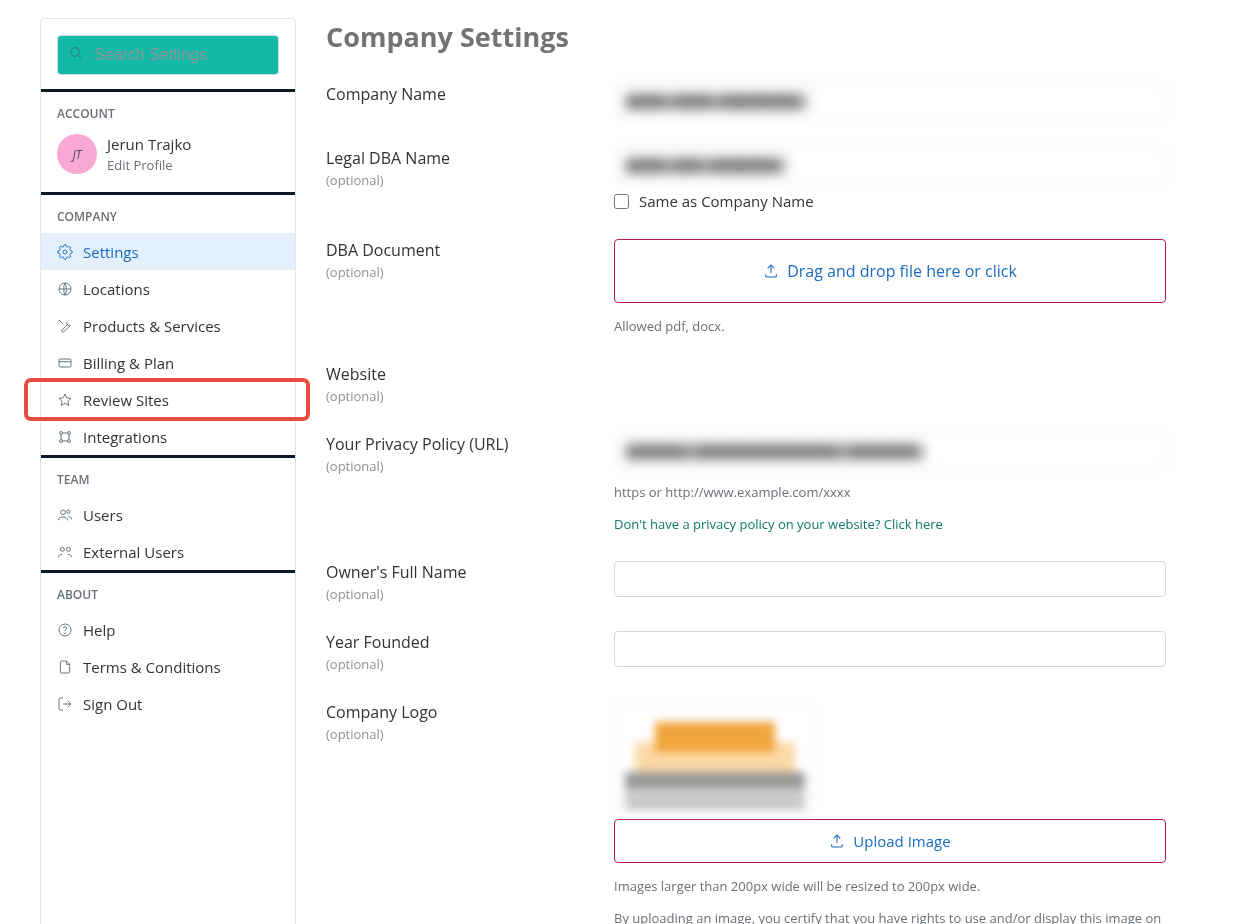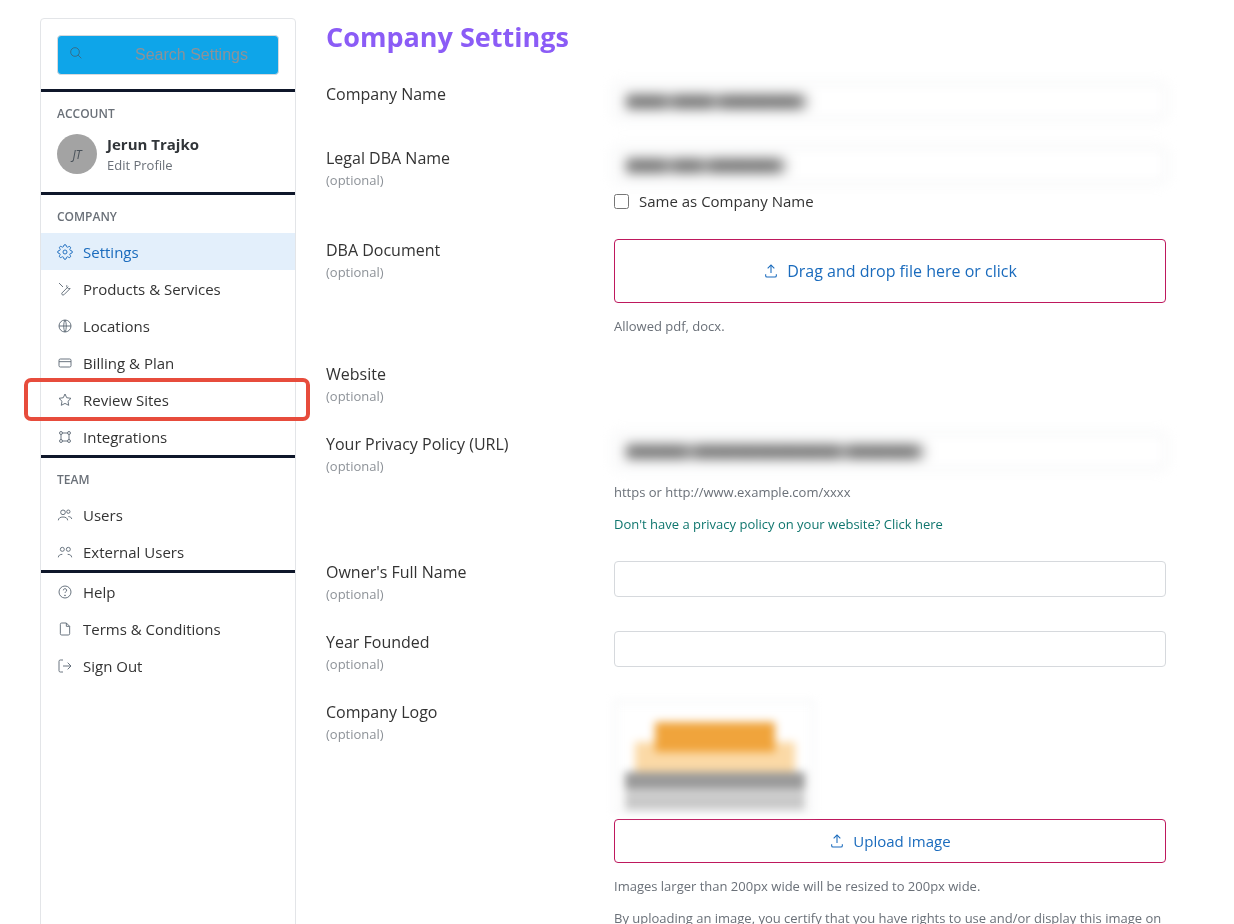--- a/index.html
+++ b/index.html
@@ -16,48 +16,47 @@
     border: 1px solid #e3e5e8;
     border-radius: 4px;
     background: #fff;
     flex-shrink: 0;
   }
   .search-wrap { padding: 16px 16px 14px; }
   .search {
     display: flex; align-items: center;
     height: 40px; padding: 0 10px;
     border: 1px solid #d6d9dd; border-radius: 4px;
-    background: #0ea5e9;
-    gap: 41px;
+    background: #14b8a6;
   }
   .search svg { width: 16px; height: 16px; stroke: #4a525a; fill: none; }
   .search input {
     border: 0; outline: 0; font-size: 16px; color: #333;
     margin-left: 10px; width: 100%;
     background: transparent;
   }
   .search input::placeholder { color: #8d9298; }
   .sb-section { border-top: 3px solid #0f172a; }
   .sb-header {
     font-size: 12px; font-weight: 600; color: #6a7078;
     padding: 13px 16px 8px;
   }
   .sb-profile {
     display: flex; align-items: center;
     padding: 4px 16px 18px;
   }
   .avatar {
     width: 40px; height: 40px; border-radius: 50%;
-    background: #a3a3a3; color: #4a525a;
+    background: #f9a8d4; color: #4a525a;
     display: flex; align-items: center; justify-content: center;
     font-size: 12px; font-weight: 500;
     margin-right: 10px;
     font-style: italic;
   }
-  .profile-name { font-size: 15px; font-weight: 700; color: #313539; }
+  .profile-name { font-size: 15px; font-weight: 400; color: #313539; }
   .profile-sub  { font-size: 13px; color: #6a7078; margin-top: 2px; }
   .sb-item {
     display: flex; align-items: center;
     height: 37px; padding: 0 16px;
     font-size: 15px; color: #333;
     cursor: pointer; position: relative;
   }
   .sb-item .ic { width: 16px; height: 16px; margin-right: 10px; flex-shrink:0; }
   .sb-item .ic svg { width: 16px; height: 16px; stroke: #5f6a76; fill: none; stroke-width: 1.4; }
   .sb-item.active { background: #e3effb; }
@@ -68,21 +67,21 @@
     outline-offset: -1px;
     border-radius: 4px;
     z-index: 2;
     margin: 0 -12px 0 -14px;
     padding-left: 30px;
   }
   .sb-section.last { padding-bottom: 6px; }
   
   .main { padding: 0 0 0 30px; width: 870px; }
   h1.page-title {
-    font-size: 27px; font-weight: 700; color: #8b5cf6;
+    font-size: 27px; font-weight: 700; color: #737373;
     margin-bottom: 28px;
   }
   .field-row { display: flex; margin-bottom: 28px; }
   .field-lbl { width: 288px; flex-shrink: 0; }
   .field-lbl .lbl-main { font-size: 16px; color: #333; }
   .field-lbl .lbl-sub  { font-size: 13px; color: #8d9298; margin-top: 2px; }
   .field-ctl { flex: 1; }
   .txt-input {
     width: 100%; height: 36px;
     border: 1px solid #d6d9dd; border-radius: 4px;
@@ -155,37 +154,37 @@
               <circle cx="12" cy="12" r="3"></circle>
               <path d="M19.4 15a1.7 1.7 0 0 0 .34 1.87l.06.06a2 2 0 1 1-2.83 2.83l-.06-.06a1.7 1.7 0 0 0-1.87-.34 1.7 1.7 0 0 0-1 1.56V21a2 2 0 1 1-4 0v-.09a1.7 1.7 0 0 0-1.11-1.56 1.7 1.7 0 0 0-1.87.34l-.06.06a2 2 0 1 1-2.83-2.83l.06-.06a1.7 1.7 0 0 0 .34-1.87 1.7 1.7 0 0 0-1.56-1H3a2 2 0 1 1 0-4h.09a1.7 1.7 0 0 0 1.56-1.11 1.7 1.7 0 0 0-.34-1.87l-.06-.06a2 2 0 1 1 2.83-2.83l.06.06a1.7 1.7 0 0 0 1.87.34H9a1.7 1.7 0 0 0 1-1.56V3a2 2 0 1 1 4 0v.09a1.7 1.7 0 0 0 1 1.56 1.7 1.7 0 0 0 1.87-.34l.06-.06a2 2 0 1 1 2.83 2.83l-.06.06a1.7 1.7 0 0 0-.34 1.87V9a1.7 1.7 0 0 0 1.56 1H21a2 2 0 1 1 0 4h-.09a1.7 1.7 0 0 0-1.56 1z"></path>
             </svg>
         </span>
         <span class="lbl">Settings</span>
       </div>
 
       <div class="sb-item">
         <span class="ic">
           <svg viewBox="0 0 24 24">
-              <path d="M14.7 6.3a4 4 0 0 0 5 5l-9.4 9.4a2 2 0 0 1-2.8-2.8L16.9 8.5"></path>
-              <path d="M3 3l6 6"></path>
-            </svg>
-        </span>
-        <span class="lbl">Products &amp; Services</span>
-      </div>
-
-      <div class="sb-item">
-        <span class="ic">
-          <svg viewBox="0 0 24 24">
               <circle cx="12" cy="12" r="9"></circle>
               <path d="M3 12h18"></path>
               <path d="M12 3c2.5 3 2.5 15 0 18"></path>
               <path d="M12 3c-2.5 3-2.5 15 0 18"></path>
             </svg>
         </span>
         <span class="lbl">Locations</span>
+      </div>
+
+      <div class="sb-item">
+        <span class="ic">
+          <svg viewBox="0 0 24 24">
+              <path d="M14.7 6.3a4 4 0 0 0 5 5l-9.4 9.4a2 2 0 0 1-2.8-2.8L16.9 8.5"></path>
+              <path d="M3 3l6 6"></path>
+            </svg>
+        </span>
+        <span class="lbl">Products &amp; Services</span>
       </div>
 
       <div class="sb-item">
         <span class="ic">
           <svg viewBox="0 0 24 24">
               <rect x="3" y="6" width="18" height="12" rx="2"></rect>
               <line x1="3" y1="10" x2="21" y2="10"></line>
             </svg>
         </span>
         <span class="lbl">Billing &amp; Plan</span>
@@ -235,20 +234,21 @@
               <circle cx="8" cy="8" r="3"></circle>
               <circle cx="17" cy="8" r="3"></circle>
               <path d="M2 20c0-3 2.7-4.5 6-4.5M22 20c0-3-2.7-4.5-6-4.5"></path>
             </svg>
         </span>
         <span class="lbl">External Users</span>
       </div>
     </div>
 
     <div class="sb-section last">
+      <div class="sb-header">ABOUT</div>
 
       <div class="sb-item">
         <span class="ic">
           <svg viewBox="0 0 24 24">
               <circle cx="12" cy="12" r="9"></circle>
               <path d="M9.5 9.5a2.5 2.5 0 1 1 3.5 2.3c-.9.4-1 1-1 1.7"></path>
               <circle cx="12" cy="17" r=".6" fill="#5f6a76"></circle>
             </svg>
         </span>
         <span class="lbl">Help</span>

